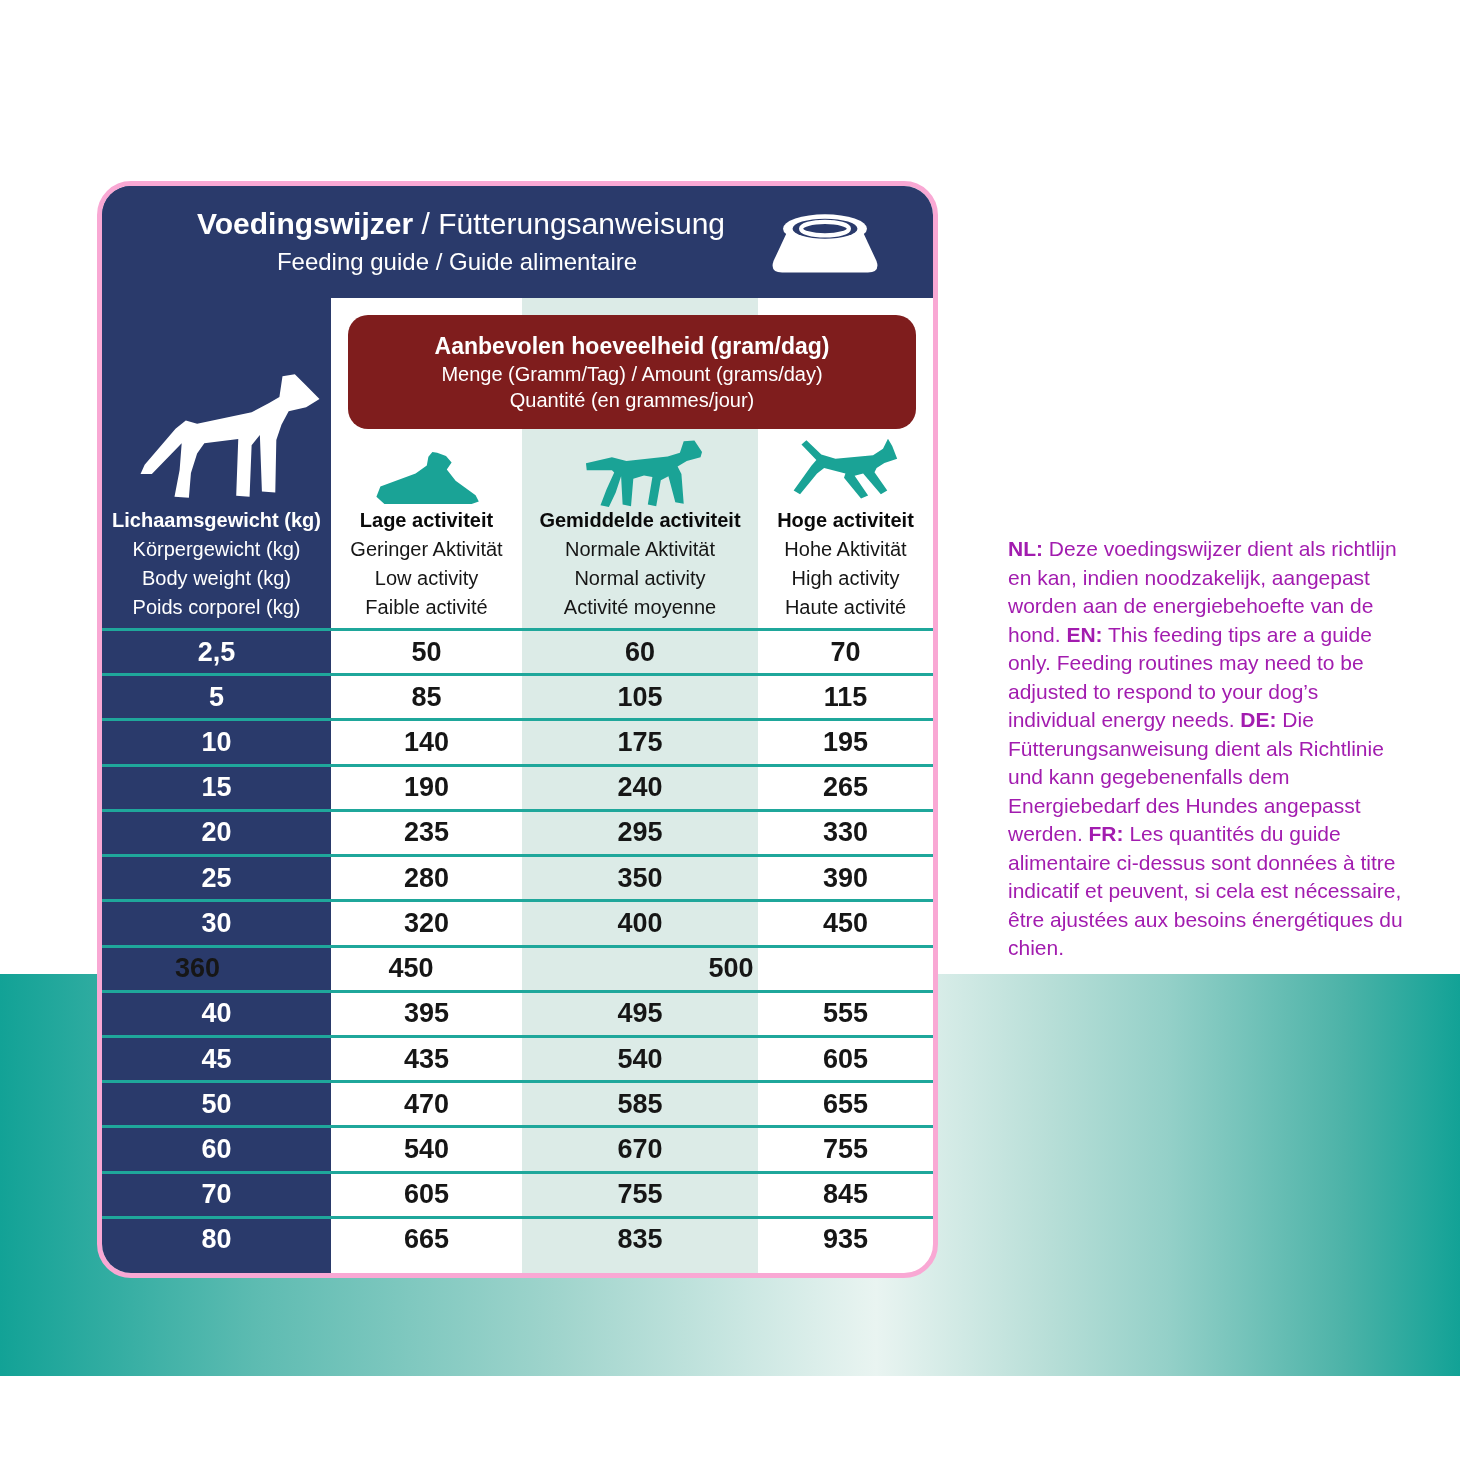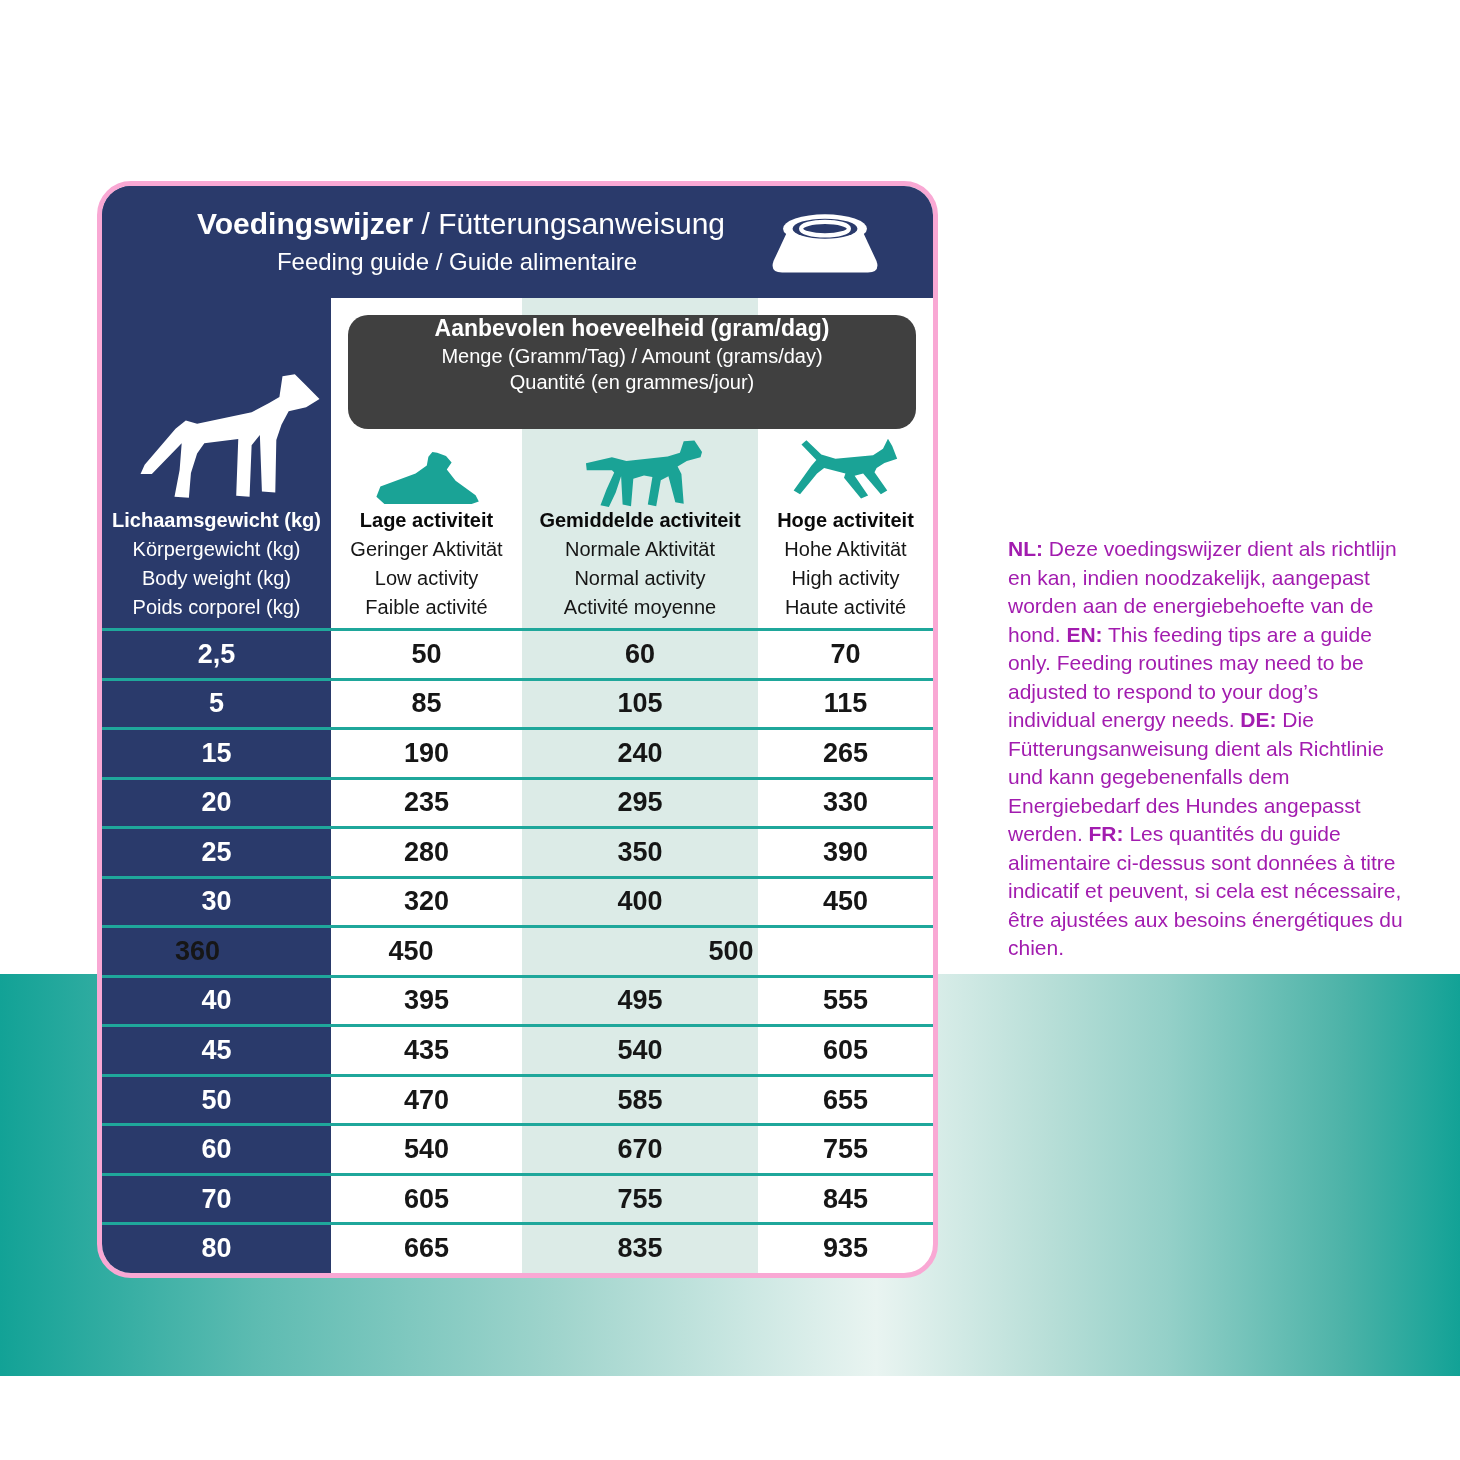--- a/index.html
+++ b/index.html
@@ -22,37 +22,37 @@
   .navy-left{position:absolute;left:0;top:0;width:229px;height:1087px;background:#2a3a6b;}
   .light-col{position:absolute;left:420px;top:112px;width:236px;bottom:0;background:#dcebe7;}
   .title-block{position:absolute;left:95px;top:20px;width:520px;text-align:center;color:#ffffff;}
   .title-line1{font-size:30px;line-height:36px;white-space:nowrap;}
   .title-line1 .tb{font-weight:bold;}
   .title-line2{font-size:24px;line-height:32px;margin-top:4px;}
   .bowl{position:absolute;left:661px;top:12px;width:124px;height:88px;}
   .white-dog{position:absolute;left:28px;top:178px;width:198px;height:144px;}
   .amount-box{
     position:absolute;left:246px;top:129px;width:568px;height:114px;
-    background:#404040;border-radius:20px;color:#ffffff;text-align:center;
-    display:flex;flex-direction:column;gap:3px;
+    background:#7f1d1d;border-radius:20px;color:#ffffff;text-align:center;
+    display:flex;flex-direction:column;justify-content:center;gap:3px;
   }
   .amount-line1{font-size:23px;font-weight:bold;}
   .amount-line2,.amount-line3{font-size:20px;}
   .dog-icon{position:absolute;}
   .dog-low{left:260px;top:262px;width:128px;height:64px;}
   .dog-normal{left:460px;top:243px;width:164px;height:84px;}
   .dog-high{left:664px;top:250px;width:156px;height:78px;}
   .col-head{position:absolute;top:320px;height:122px;text-align:center;font-size:20px;line-height:29px;color:#161616;}
   .col-head .h1{font-weight:bold;color:#0a0a0a;}
   .head-weight{left:0;width:229px;color:#ffffff;}
   .head-weight .h1{color:#ffffff;}
   .head-low{left:229px;width:191px;}
   .head-normal{left:420px;width:236px;}
   .head-high{left:656px;width:175px;}
-  .rows{position:absolute;left:0;top:442px;width:831px;bottom:1px;display:flex;flex-direction:column;}
+  .rows{position:absolute;left:0;top:442px;width:831px;bottom:12px;display:flex;flex-direction:column;}
   .trow{flex:1;display:flex;border-top:3px solid #1fa79b;}
   .tcell{display:flex;align-items:center;justify-content:center;
     font-weight:bold;font-size:27px;color:#161616;}
   .tcell.c0{width:229px;color:#ffffff;}
   .tcell.c1{width:191px;}
   .tcell.c2{width:236px;}
   .tcell.c3{flex:1;}
   
   .notes{
     position:absolute;left:1008px;top:514px;width:398px;
@@ -136,20 +136,26 @@
         <div class="tcell c2">60</div>
         <div class="tcell c3">70</div>
       </div>
       <div class="trow">
         <div class="tcell c0">5</div>
         <div class="tcell c1">85</div>
         <div class="tcell c2">105</div>
         <div class="tcell c3">115</div>
       </div>
       <div class="trow">
+        <div class="tcell c0">10</div>
+        <div class="tcell c1">140</div>
+        <div class="tcell c2">175</div>
+        <div class="tcell c3">195</div>
+      </div>
+      <div class="trow">
         <div class="tcell c0">15</div>
         <div class="tcell c1">190</div>
         <div class="tcell c2">240</div>
         <div class="tcell c3">265</div>
       </div>
       <div class="trow">
         <div class="tcell c0">20</div>
         <div class="tcell c1">235</div>
         <div class="tcell c2">295</div>
         <div class="tcell c3">330</div>

